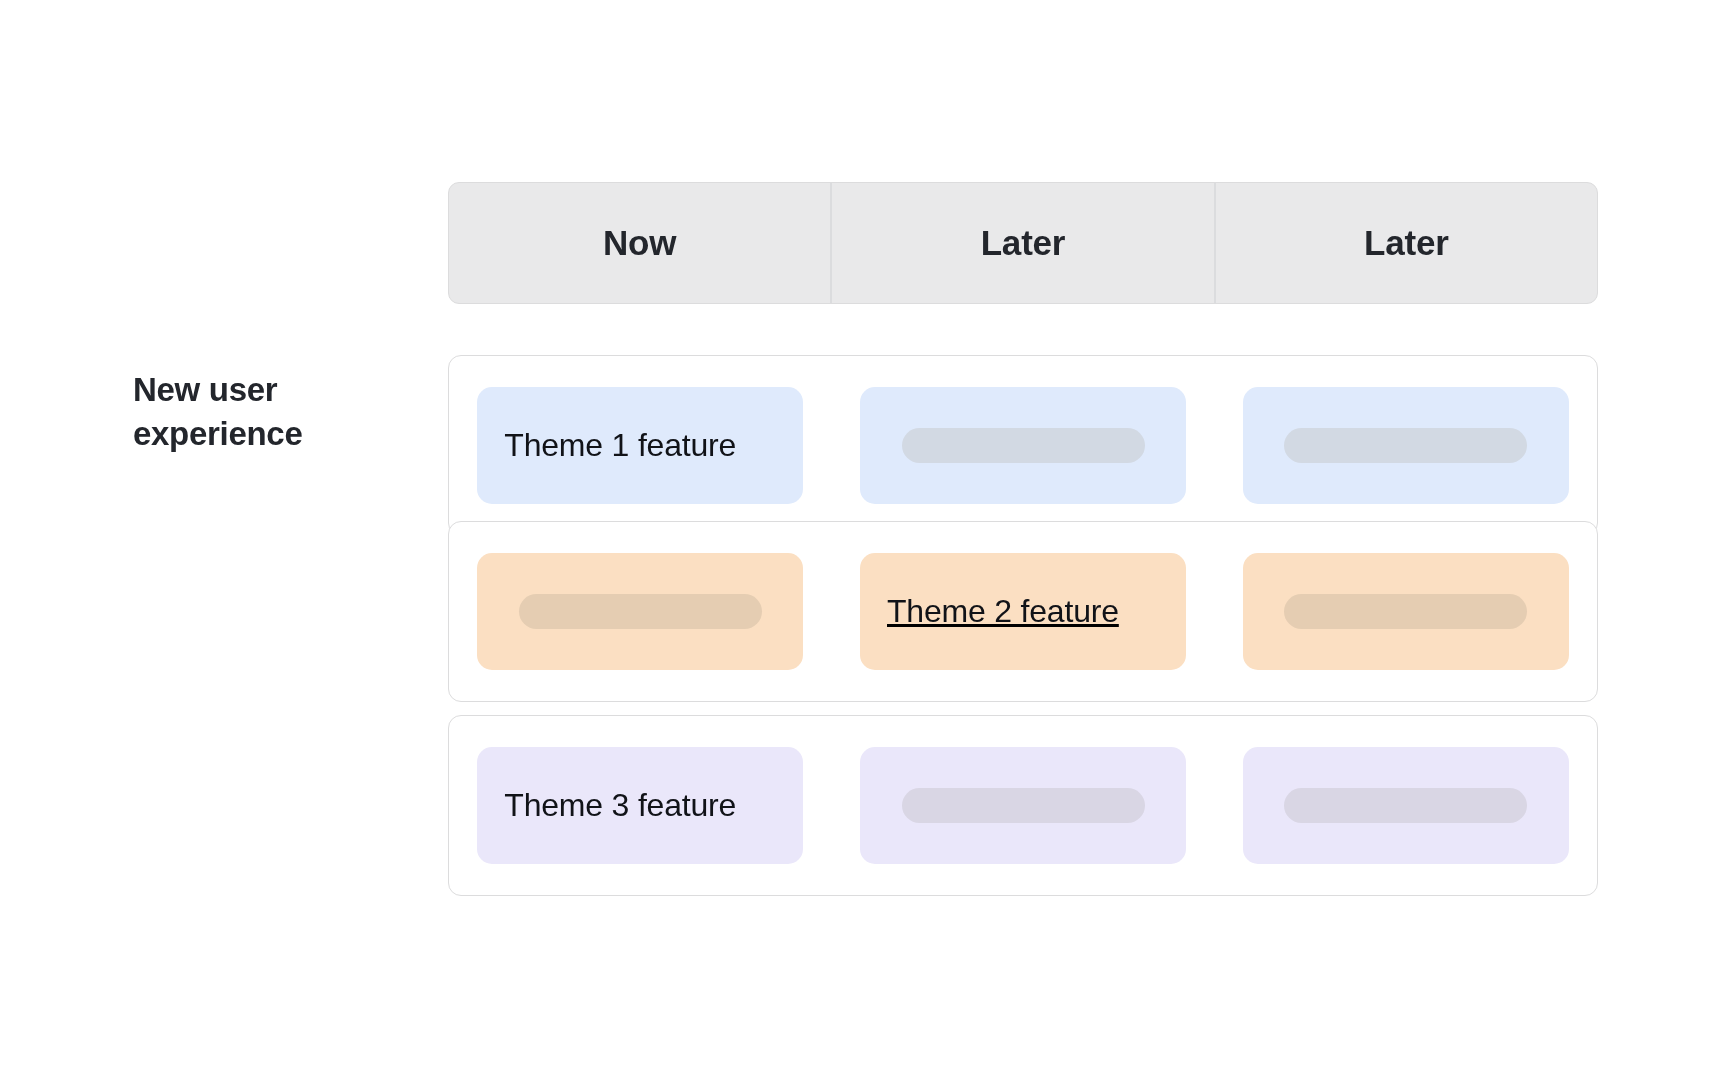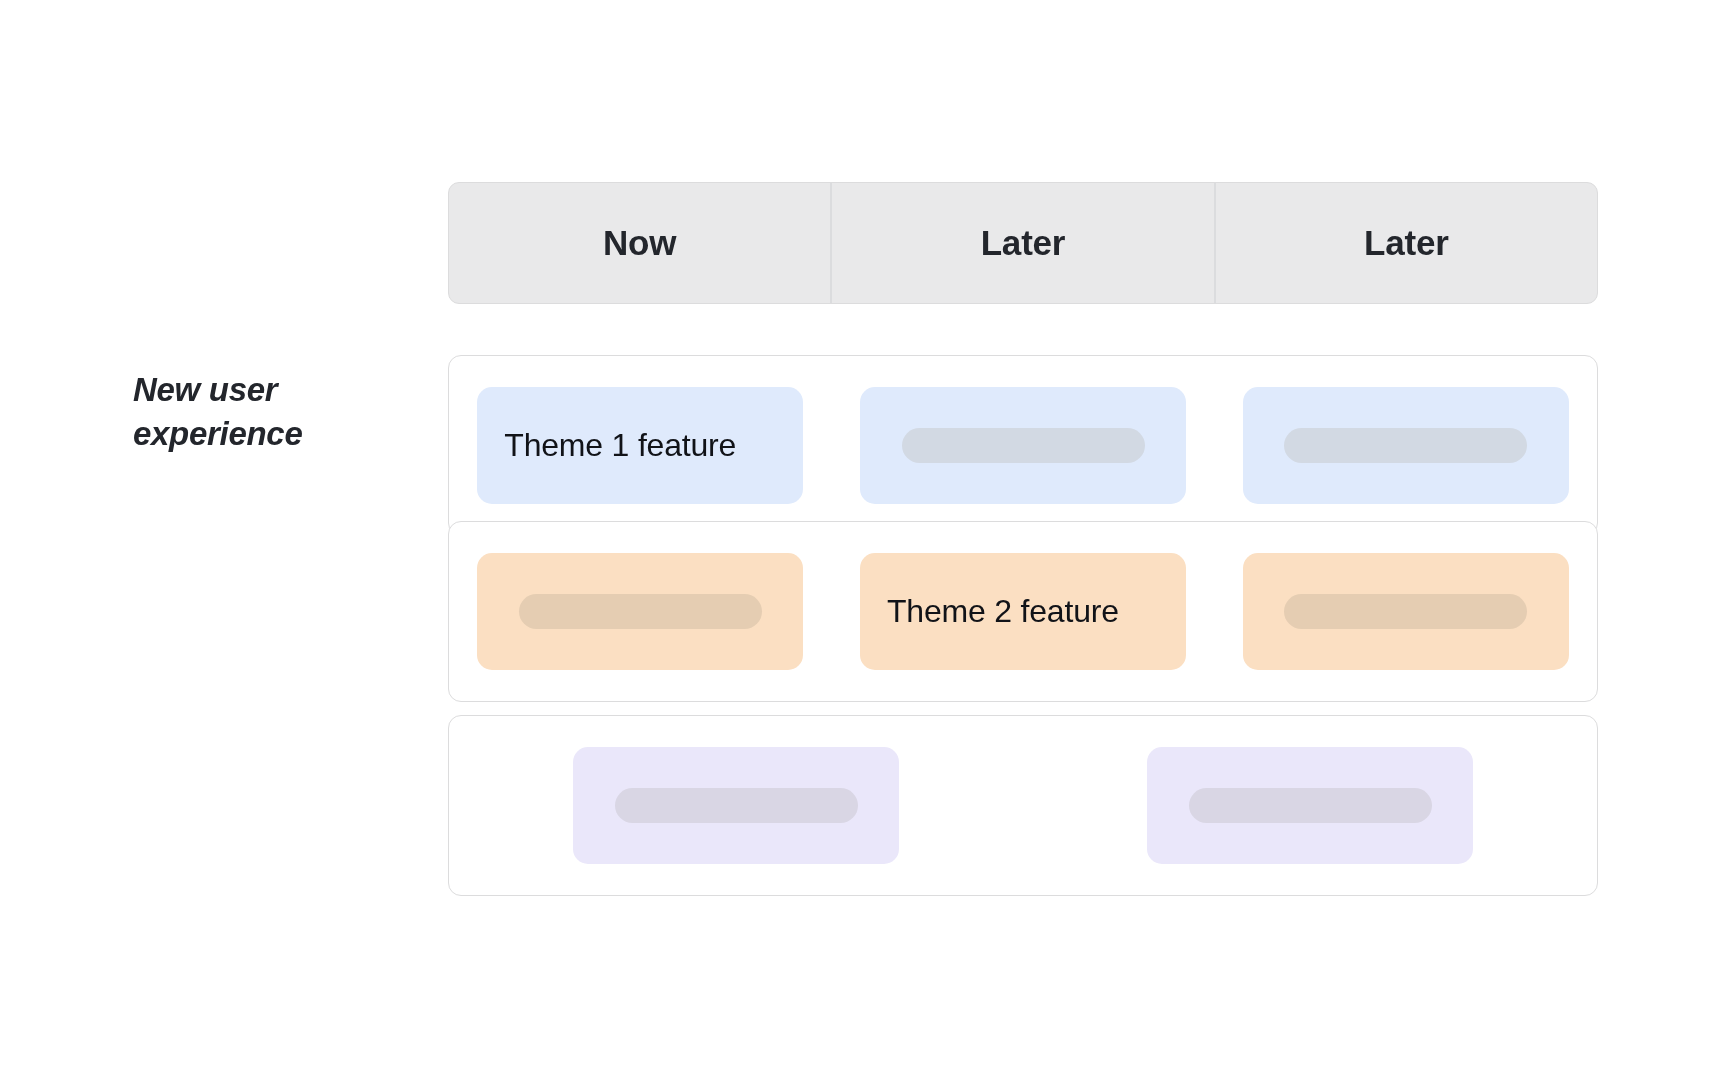--- a/index.html
+++ b/index.html
@@ -62,34 +62,34 @@
     left: 448px;
     width: 1150px;
     box-sizing: border-box;
     background: #ffffff;
     border: 1px solid #dcdcdd;
     border-radius: 13px;
     display: flex;
     align-items: center;
   }
   .row-1 { top: 327px; height: 181px; margin-top: 28px; }
-  .row-2 { top: 521px; height: 181px; }
+  .row-2 { top: 521px; height: 181px; text-decoration: underline; }
   .row-3 { top: 715px; height: 181px; }
 
   .row-label {
     position: absolute;
     left: 133px;
     width: 300px;
     font-size: 33px;
     font-weight: bold;
     line-height: 1.33;
     color: #23262c;
     letter-spacing: -0.3px;
   }
-  .label-1 { top: 368px; font-style: italic; }
+  .label-1 { top: 368px; }
   .label-2 { top: 562px; }
   .label-3 { top: 756px; }
 
   
   .cell {
     flex: 1 1 0;
     display: flex;
     align-items: center;
     justify-content: center;
     height: 100%;
@@ -181,20 +181,25 @@
     </div>
     <div class="cell">
       <div class="card theme-orange placeholder">
         <div class="pill pill-orange"></div>
       </div>
     </div>
   </div>
 
   <div class="row row-3">
     <div class="cell">
+      <div class="card theme-purple">
+        <span class="card-text">Theme 3 feature</span>
+      </div>
+    </div>
+    <div class="cell">
       <div class="card theme-purple placeholder">
         <div class="pill pill-purple"></div>
       </div>
     </div>
     <div class="cell">
       <div class="card theme-purple placeholder">
         <div class="pill pill-purple"></div>
       </div>
     </div>
   </div>

